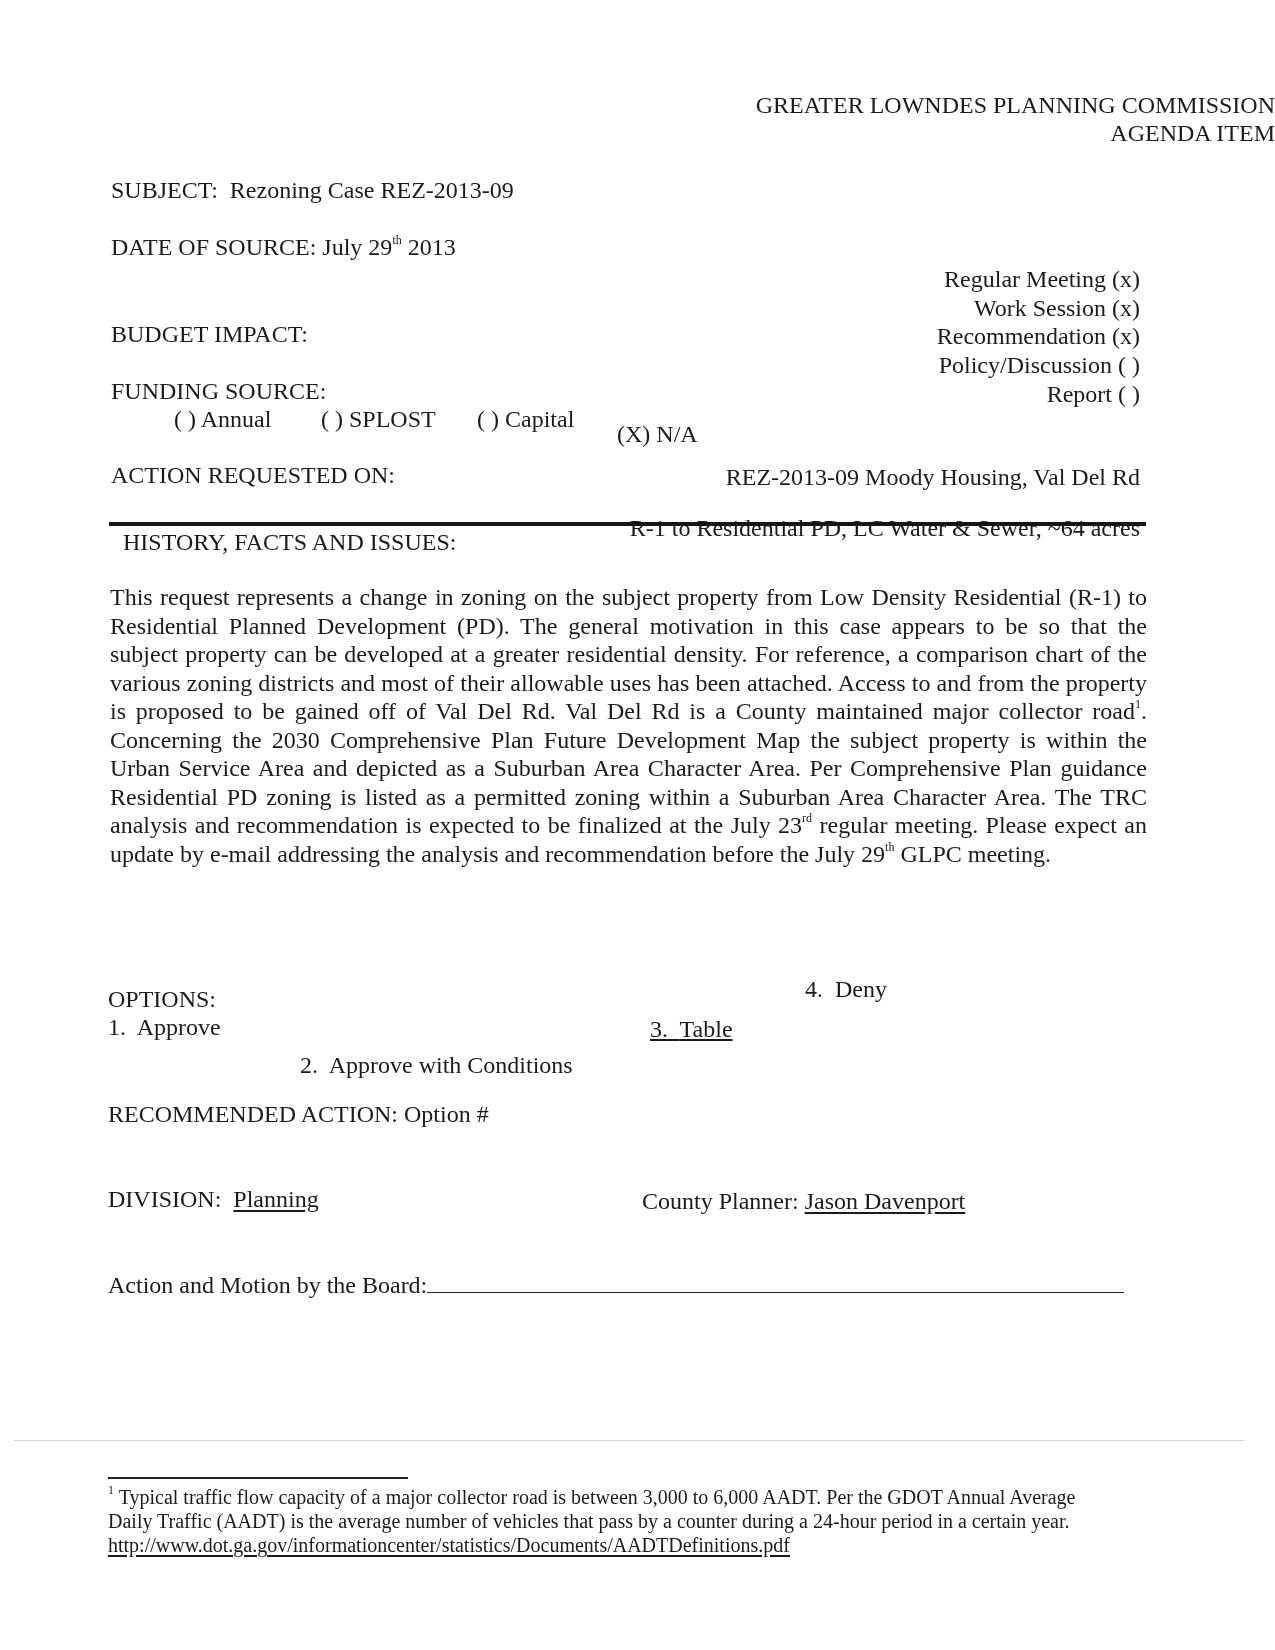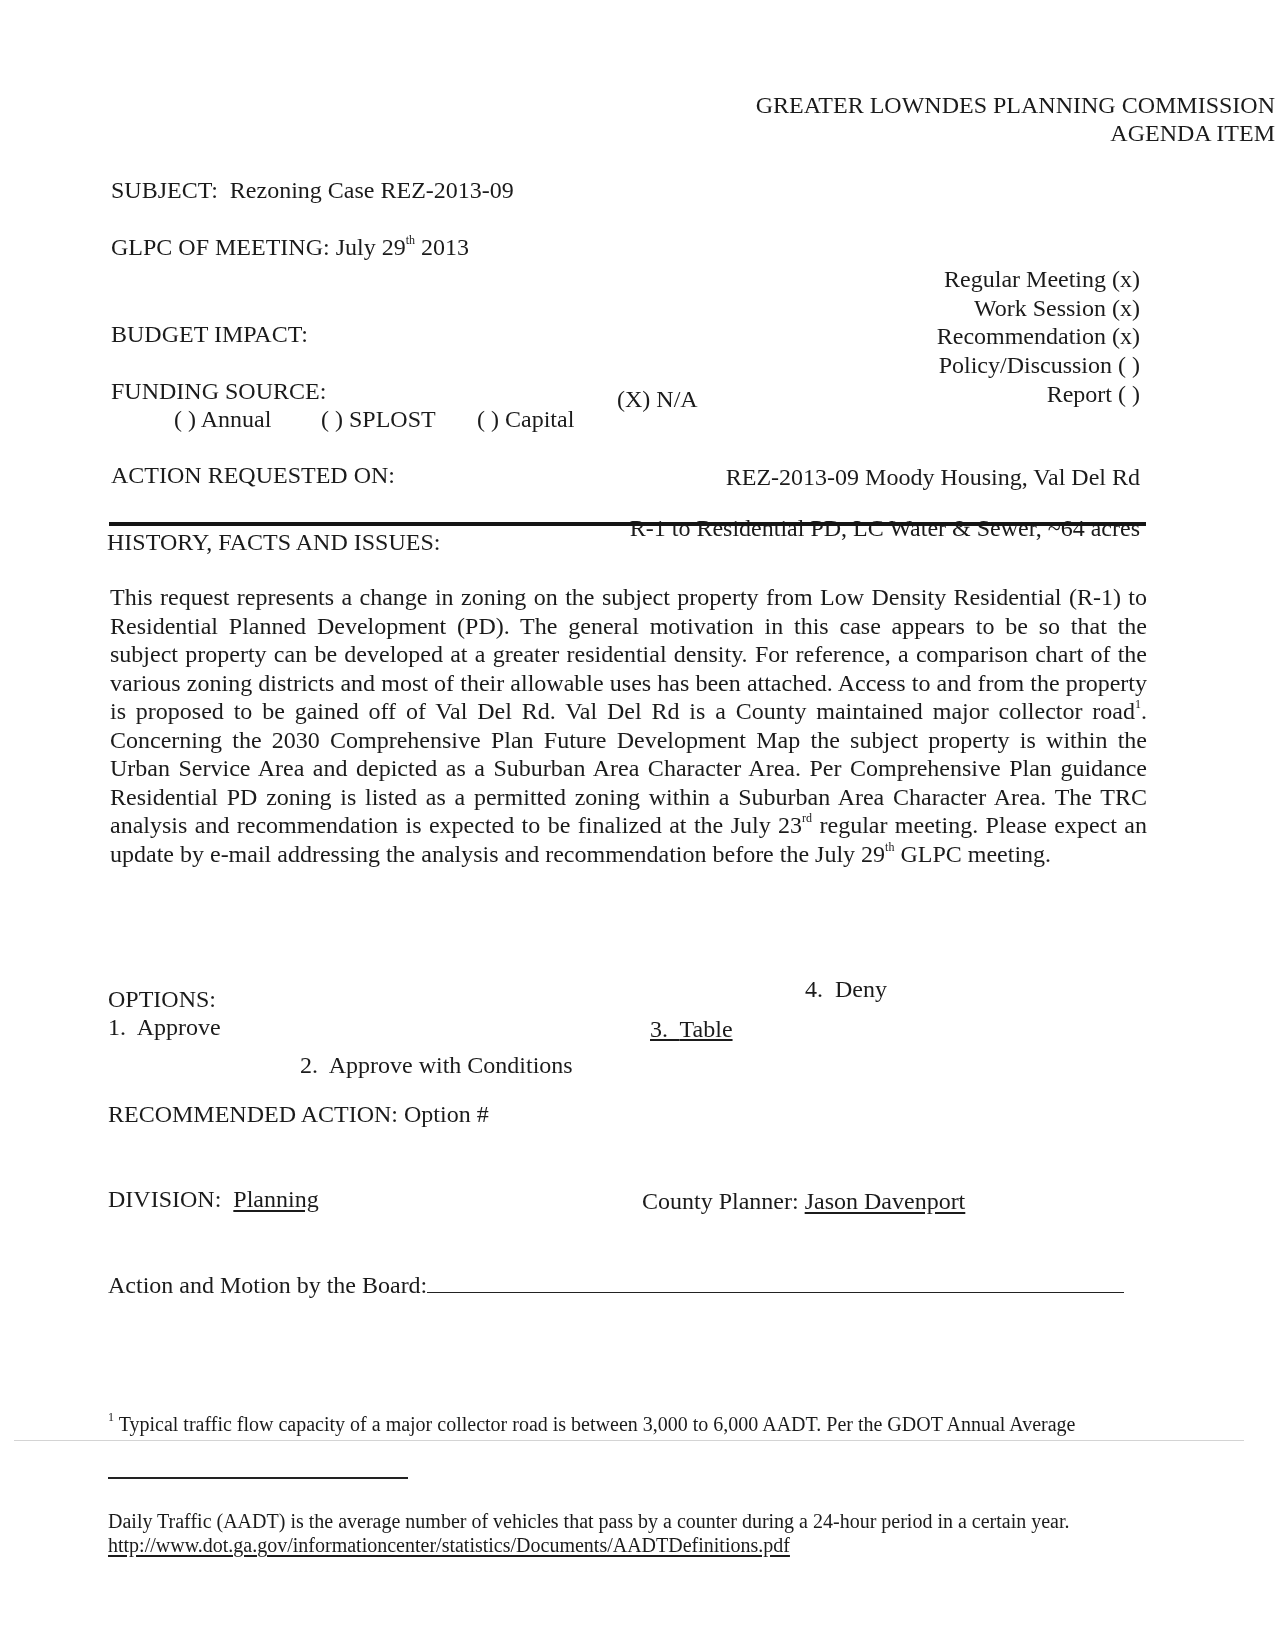--- a/index.html
+++ b/index.html
@@ -30,21 +30,21 @@
 
 <div class="abs hdr" style="top:91px;">GREATER LOWNDES PLANNING COMMISSION</div>
 <div class="abs hdr" style="top:119px;">AGENDA ITEM</div>
 
 <div class="abs t" style="left:111px; top:176px;">
   <span>SUBJECT:</span>&nbsp;
   <span>Rezoning Case REZ-2013-09</span>
 </div>
 
 <div class="abs t" style="left:111px; top:233px;">
-  <span>GLPC OF MEETING:</span>
+  <span>DATE OF SOURCE:</span>
   <span>July 29</span><sup>th</sup>
   <span>2013</span>
 </div>
 
 <div class="abs t right" style="right:135px; top:265px; line-height:28.7px;">
   <div><span>Regular Meeting</span> <span>(x)</span></div>
   <div><span>Work Session</span> <span>(x)</span></div>
   <div><span>Recommendation</span> <span>(x)</span></div>
   <div><span>Policy/Discussion</span> <span>( )</span></div>
   <div><span>Report</span> <span>( )</span></div>
@@ -55,31 +55,31 @@
 <div class="abs t" style="left:111px; top:377px;text-align:center;">FUNDING SOURCE:</div>
 <div class="abs t" style="left:174px; top:405px;">
   <span>( )</span> <span>Annual</span>
 </div>
 <div class="abs t" style="left:321px; top:405px;">
   <span>( )</span> <span>SPLOST</span>
 </div>
 <div class="abs t" style="left:477px; top:405px;">
   <span>( )</span> <span>Capital</span>
 </div>
-<div class="abs t" style="left:617px; top:385px;">
+<div class="abs t" style="left:617px; top:420px;">
   <span>(X)</span> <span>N/A</span>
 </div>
 
 <div class="abs t" style="left:111px; top:461px;">ACTION REQUESTED ON:</div>
 <div class="abs t right" style="right:135px; top:463px;">REZ-2013-09 Moody Housing, Val Del Rd</div>
 <div class="abs t right" style="right:135px; top:514px;">R-1 to Residential PD, LC Water &amp; Sewer, ~64 acres</div>
 
 <div class="rule-thick"></div>
 
-<div class="abs t" style="left:107px; top:528px;">HISTORY, FACTS AND ISSUES:</div>
+<div class="abs t" style="left:123px; top:528px;">HISTORY, FACTS AND ISSUES:</div>
 
 <div class="para"><span>This request represents a change in zoning on the subject property from Low Density Residential (R-1) to Residential Planned Development (PD).  The general motivation in this case appears to be so that the subject property can be developed at a greater residential density.  For reference, a comparison chart of the various zoning districts and most of their allowable uses has been attached.  Access to and from the property is proposed to be gained off of Val Del Rd.  Val Del Rd is a County maintained major collector road</span><sup>1</sup><span>.  Concerning the 2030 Comprehensive Plan Future Development Map the subject property is within the Urban Service Area and depicted as a Suburban Area Character Area.  Per Comprehensive Plan guidance Residential PD zoning is listed as a permitted zoning within a Suburban Area Character Area.  The TRC analysis and recommendation is expected to be finalized at the July 23</span><sup>rd</sup><span> regular meeting.  Please expect an update by e-mail addressing the analysis and recommendation before the July 29</span><sup>th</sup><span> GLPC meeting.</span></div>
 
 <div class="abs t" style="left:108px; top:985px;">OPTIONS:</div>
 <div class="abs t" style="left:108px; top:1013px;"><span>1.</span>&nbsp; <span>Approve</span></div>
 <div class="abs t" style="left:300px; top:1051px;"><span>2.</span>&nbsp; <span>Approve with Conditions</span></div>
 <div class="abs t" style="left:650px; top:1015px;text-decoration:underline;"><span>3.</span>&nbsp; <span>Table</span></div>
 <div class="abs t" style="left:805px; top:975px;"><span>4.</span>&nbsp; <span>Deny</span></div>
 
 <div class="abs t" style="left:108px; top:1100px;">
@@ -96,15 +96,15 @@
   <span class="u">Jason Davenport</span>
 </div>
 
 <div class="abs t" style="left:108px; top:1270px;">
   <span>Action and Motion by the Board:</span><span class="blank"></span>
 </div>
 
 <div class="scanline"></div>
 
 <div class="fn-rule"></div>
-<div class="fn" style="top:1412px;text-align:right;"><sup>1</sup> <span>Typical traffic flow capacity of a major collector road is between 3,000 to 6,000 AADT.  Per the GDOT Annual Average</span></div>
+<div class="fn" style="top:1485px;text-align:right;"><sup>1</sup> <span>Typical traffic flow capacity of a major collector road is between 3,000 to 6,000 AADT.  Per the GDOT Annual Average</span></div>
 <div class="fn" style="top:1509px;">Daily Traffic (AADT) is the average number of vehicles that pass by a counter during a 24-hour period in a certain year.</div>
 <div class="fn u" style="top:1533px;">http://www.dot.ga.gov/informationcenter/statistics/Documents/AADTDefinitions.pdf</div>
 
 </body></html>

